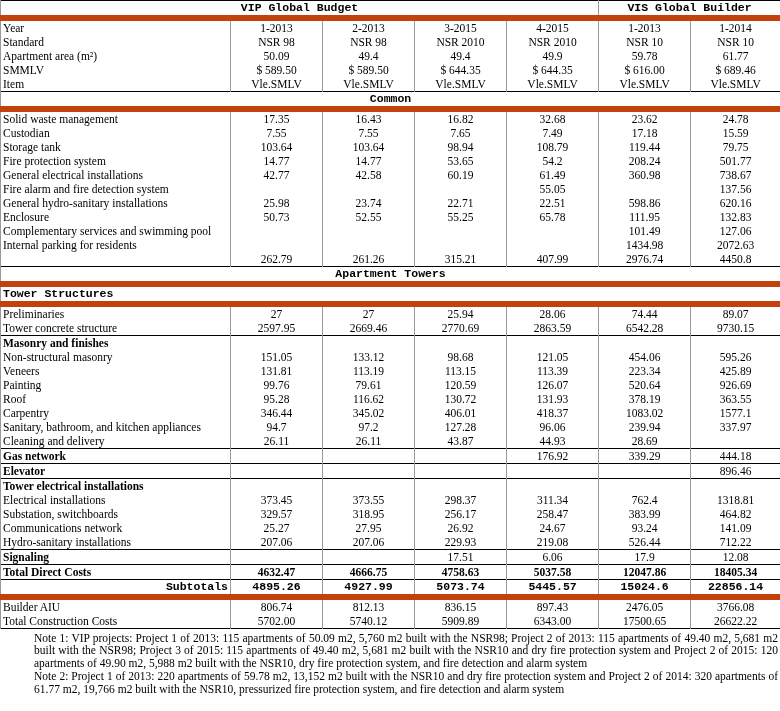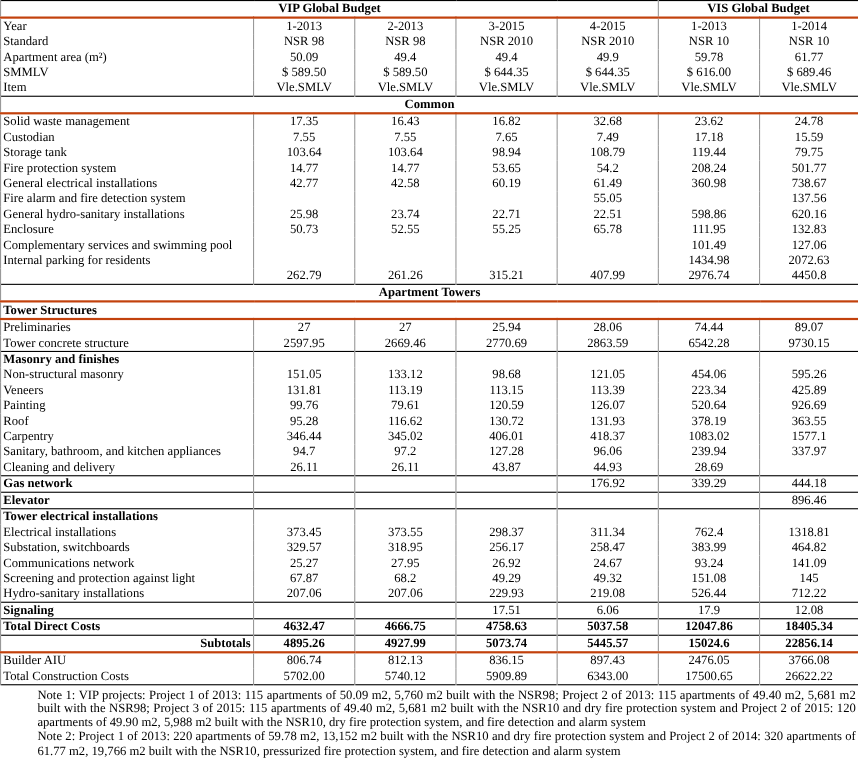--- a/index.html
+++ b/index.html
@@ -14,41 +14,41 @@
   .lbl{text-align:left;padding-left:6px;}
   .hv{text-align:center;padding-left:13px;}
   .num{text-align:center;}
   .ind1{padding-left:12px;}
   .ind2{padding-left:18px;margin-top:20px;}
   .b{font-weight:bold;}
   .ctr{text-align:right;}
   .sec{text-align:center;font-weight:bold;}
   .towerlbl{font-weight:bold;text-align:left;padding-left:220px;}
   tr.bt td{border-top:1px solid #000;}
-  tr.bb td{border-bottom:2px solid #c2410c;}
+  tr.bb td{border-bottom:6px solid #c2410c;font-family:Liberation Mono, monospace;}
   .notes{font-size:11.5px;line-height:12.4px;padding:3px 2px 0 2px;text-align:justify;margin-left:32px;}
   .note{margin:0 0 1px 0;}
 </style>
 </head>
 <body>
 
 <table class="budget">
   <colgroup>
     <col style="width:230px">
     <col style="width:92px">
     <col style="width:92px">
     <col style="width:92px">
     <col style="width:92px">
     <col style="width:92px">
     <col style="width:90px">
   </colgroup>
   <thead>
     <tr class="bb">
       <td colspan="5" class="ttl">VIP Global Budget</td>
-      <td colspan="2" class="ttl">VIS Global Budget</td>
+      <td colspan="2" class="ttl">VIS Global Builder</td>
     </tr>
   </thead>
   <tbody>
       <tr>
         <td class="lbl">Year</td>
         <td class="hv">1-2013</td>
         <td class="hv">2-2013</td>
         <td class="hv">3-2015</td>
         <td class="hv">4-2015</td>
         <td class="hv">1-2013</td>
@@ -334,29 +334,20 @@
         <td class="num">464.82</td>
       </tr>
       <tr>
         <td class="lbl ind2">Communications network</td>
         <td class="num">25.27</td>
         <td class="num">27.95</td>
         <td class="num">26.92</td>
         <td class="num">24.67</td>
         <td class="num">93.24</td>
         <td class="num">141.09</td>
-      </tr>
-      <tr>
-        <td class="lbl ind2">Screening and protection against light</td>
-        <td class="num">67.87</td>
-        <td class="num">68.2</td>
-        <td class="num">49.29</td>
-        <td class="num">49.32</td>
-        <td class="num">151.08</td>
-        <td class="num">145</td>
       </tr>
       <tr>
         <td class="lbl ind2">Hydro-sanitary installations</td>
         <td class="num">207.06</td>
         <td class="num">207.06</td>
         <td class="num">229.93</td>
         <td class="num">219.08</td>
         <td class="num">526.44</td>
         <td class="num">712.22</td>
       </tr>

